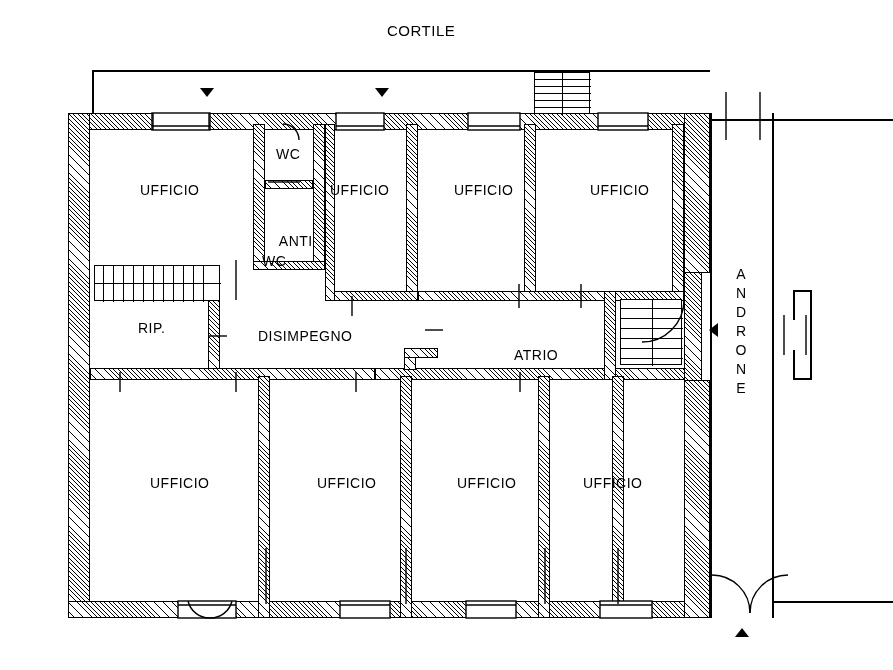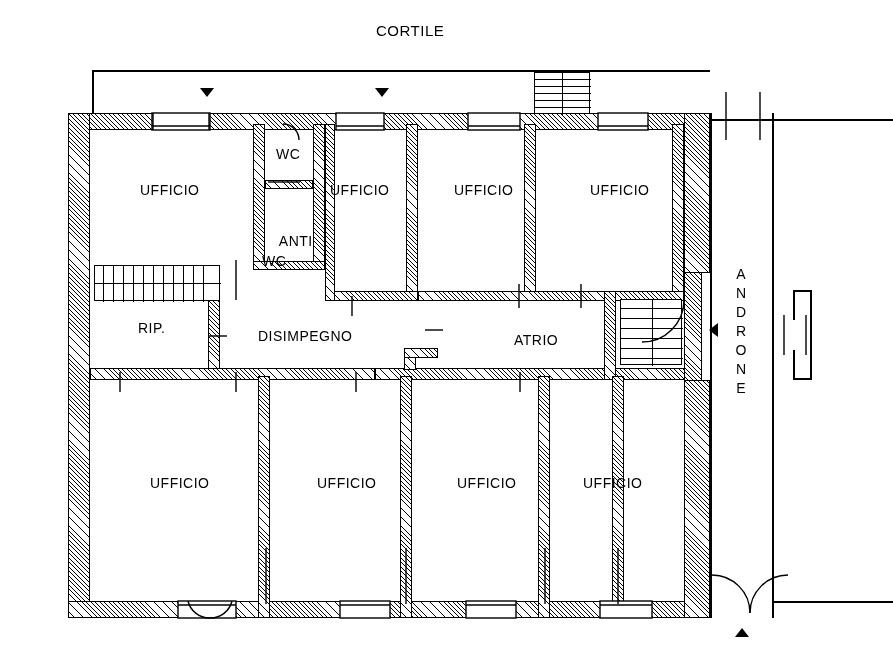--- a/index.html
+++ b/index.html
@@ -1,19 +1,19 @@
 <!DOCTYPE html>
 <html><head>
 <meta charset="utf-8">
 <style>
   html,body{margin:0;padding:0;background:#ffffff;}
   body{width:893px;height:670px;font-family:"Liberation Sans",sans-serif;color:#000;}
   #plan{position:relative;width:893px;height:670px;overflow:hidden;background:#fff;}
   .lbl{position:absolute;font-size:14px;letter-spacing:.5px;color:#000;white-space:pre;}
-  .lbl.c{}
+  .lbl.c{margin-left:11px;}
   .wall{position:absolute;background:
       repeating-linear-gradient(45deg,#000 0,#000 0.6px,#ffffff 0.6px,#ffffff 3.2px);
       border:1.3px solid #000;box-sizing:border-box;}
   .thin{position:absolute;background:#000;}
   .stair{position:absolute;box-sizing:border-box;border:1.3px solid #000;background:#fff;}
   .stair .st{position:absolute;background:#000;}
   .tri{position:absolute;width:0;height:0;border-left:7px solid transparent;border-right:7px solid transparent;}
   .tri.down{border-top:9px solid #000;}
   .tri.up{border-bottom:9px solid #000;}
   .tri.left{width:0;height:0;border-top:7px solid transparent;border-bottom:7px solid transparent;border-right:9px solid #000;border-left:0;}
@@ -197,20 +197,20 @@
   <div class="lbl" style="left:262px;top:211px;line-height:20px;">
     <span style="white-space:pre-line;">ANTI
 WC</span>
   </div>
   <div class="lbl" style="left:330px;top:182px;">UFFICIO</div>
   <div class="lbl" style="left:454px;top:182px;">UFFICIO</div>
   <div class="lbl" style="left:590px;top:182px;">UFFICIO</div>
 
   <div class="lbl" style="left:138px;top:320px;">RIP.</div>
   <div class="lbl" style="left:258px;top:328px;">DISIMPEGNO</div>
-  <div class="lbl" style="left:514px;top:332px;">ATRIO</div>
+  <div class="lbl" style="left:514px;top:347px;">ATRIO</div>
 
   <div class="lbl" style="left:150px;top:475px;">UFFICIO</div>
   <div class="lbl" style="left:317px;top:475px;">UFFICIO</div>
   <div class="lbl" style="left:457px;top:475px;">UFFICIO</div>
   <div class="lbl" style="left:583px;top:475px;">UFFICIO</div>
 
 </div>
 
 </body></html>

